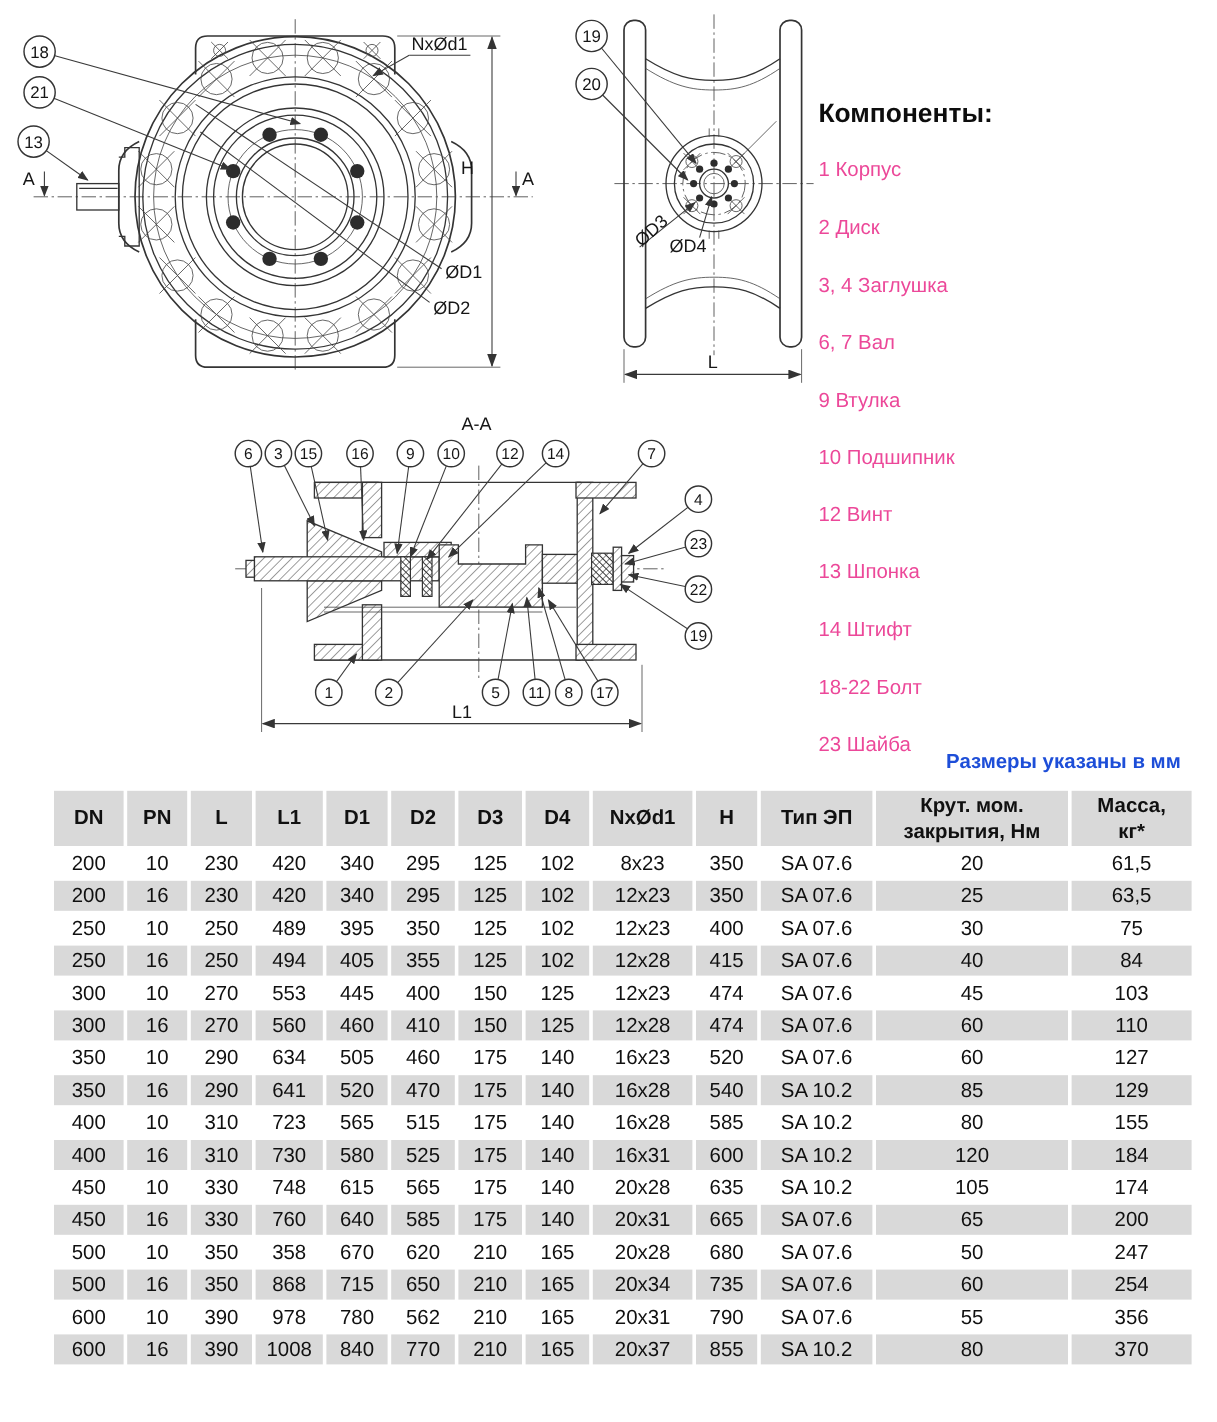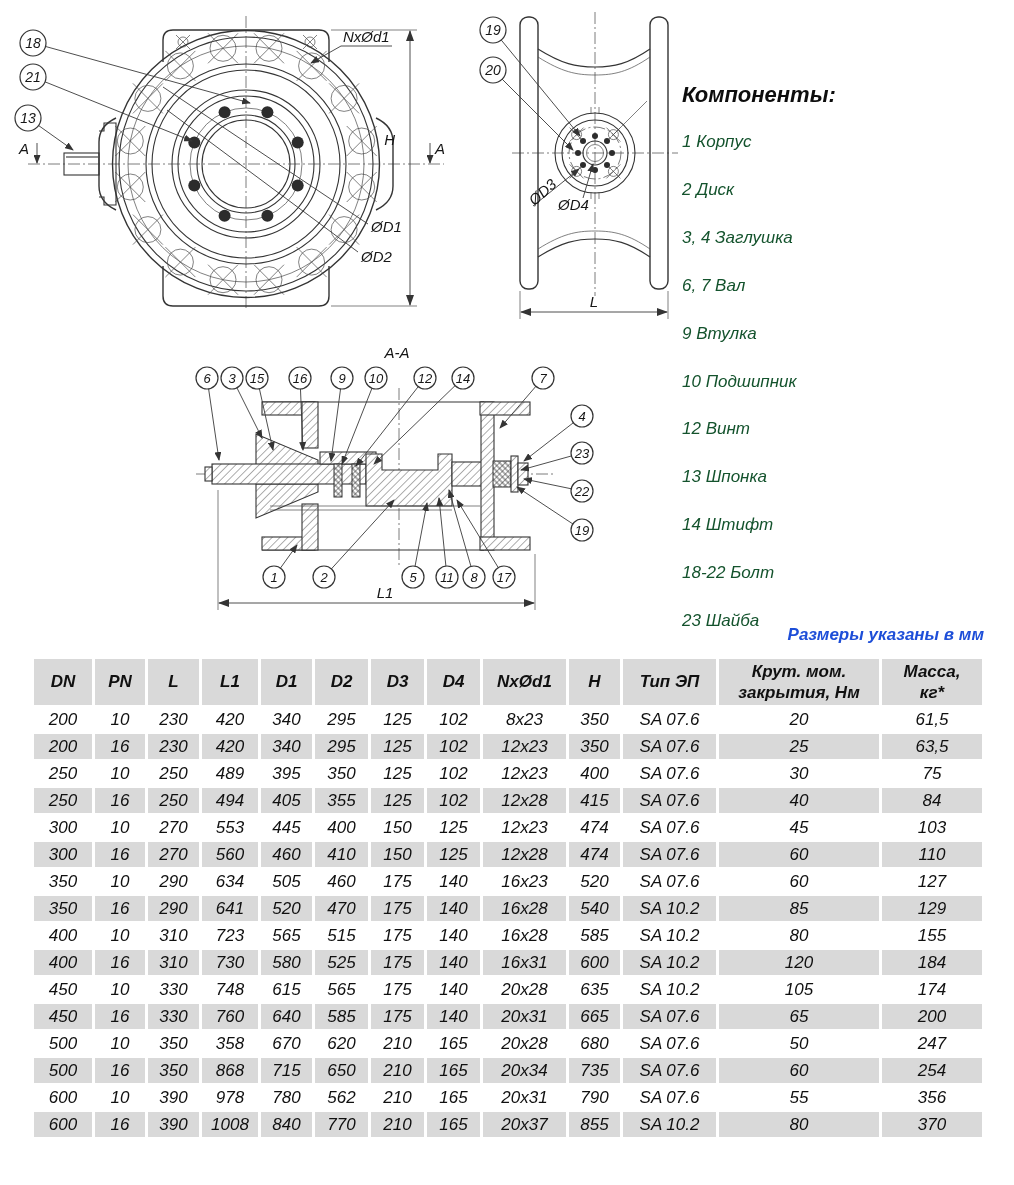--- a/index.html
+++ b/index.html
@@ -1,44 +1,44 @@
 <!DOCTYPE html>
 <html><head>
 <meta charset="utf-8">
 <style>
   html,body { margin:0; padding:0; background:#ffffff; }
   .page {
     position:relative; width:1014px; height:1185px; background:#ffffff;
-    font-family:"Liberation Sans", sans-serif; color:#111; overflow:hidden;font-style:italic;
+    font-family:"Liberation Sans", sans-serif; color:#111; overflow:hidden;
   }
   svg.drawing { position:absolute; left:0; top:0; }
   svg .ln   { stroke:#343434; fill:none; stroke-width:1.1; }
   svg .ln2  { stroke:#343434; fill:none; stroke-width:1.4; }
   svg .thin { stroke:#4a4a4a; fill:none; stroke-width:0.7; }
   svg .cl   { stroke:#5a5a5a; fill:none; stroke-width:0.8; stroke-dasharray:12 3 2 3; }
   svg .leader { stroke:#3a3a3a; fill:none; stroke-width:0.9; }
   svg .dim  { stroke:#3a3a3a; fill:none; stroke-width:0.9; }
   svg .hatchshape { fill:url(#h1); stroke:#343434; stroke-width:1.1; }
   svg .hatchshape2 { fill:url(#h2); stroke:#343434; stroke-width:1; }
   svg .dot { fill:#2c2c2c; stroke:none; }
   svg .callout { fill:#ffffff; stroke:#343434; stroke-width:1.2; }
   svg text { fill:#161616; font-family:"Liberation Sans", sans-serif; }
   .co-num { font-size:14px; text-anchor:middle; }
   .co-num-s { font-size:13px; text-anchor:middle; }
   .dlabel { font-size:15px; }
   .dlabel-m { font-size:15px; text-anchor:middle; }
 
   .components { position:absolute; left:682px; top:82px; width:292px; }
   .components .c-title { font-size:22px; font-weight:bold; margin:0 0 15px 0; color:#0d0d0d; }
-  .components .c-item { font-size:17px; line-height:27.9px; color:#14532d;margin-top:20px; }
+  .components .c-item { font-size:17px; line-height:27.9px; color:#ec4899;margin-top:20px; }
 
   .units-note { position:absolute; top:625px; right:30px; font-size:17px; font-weight:bold; color:#1d4ed8; }
 
   table.dims {
-    position:absolute; top:657px; left:31px; width:953px;
+    position:absolute; top:657px; left:42px; width:953px;
     border-collapse:separate; border-spacing:3px 2px; table-layout:fixed;
   }
   table.dims th {
     background:#d9d9d9; font-weight:bold; font-size:17px; line-height:1.25;
     text-align:center; vertical-align:middle; height:46px; padding:0 2px;
     white-space:pre-line; color:#101010;
   }
   table.dims td {
     font-size:17px; text-align:center; vertical-align:middle;
     height:23px; padding:1px 0; color:#101010; white-space:nowrap;

